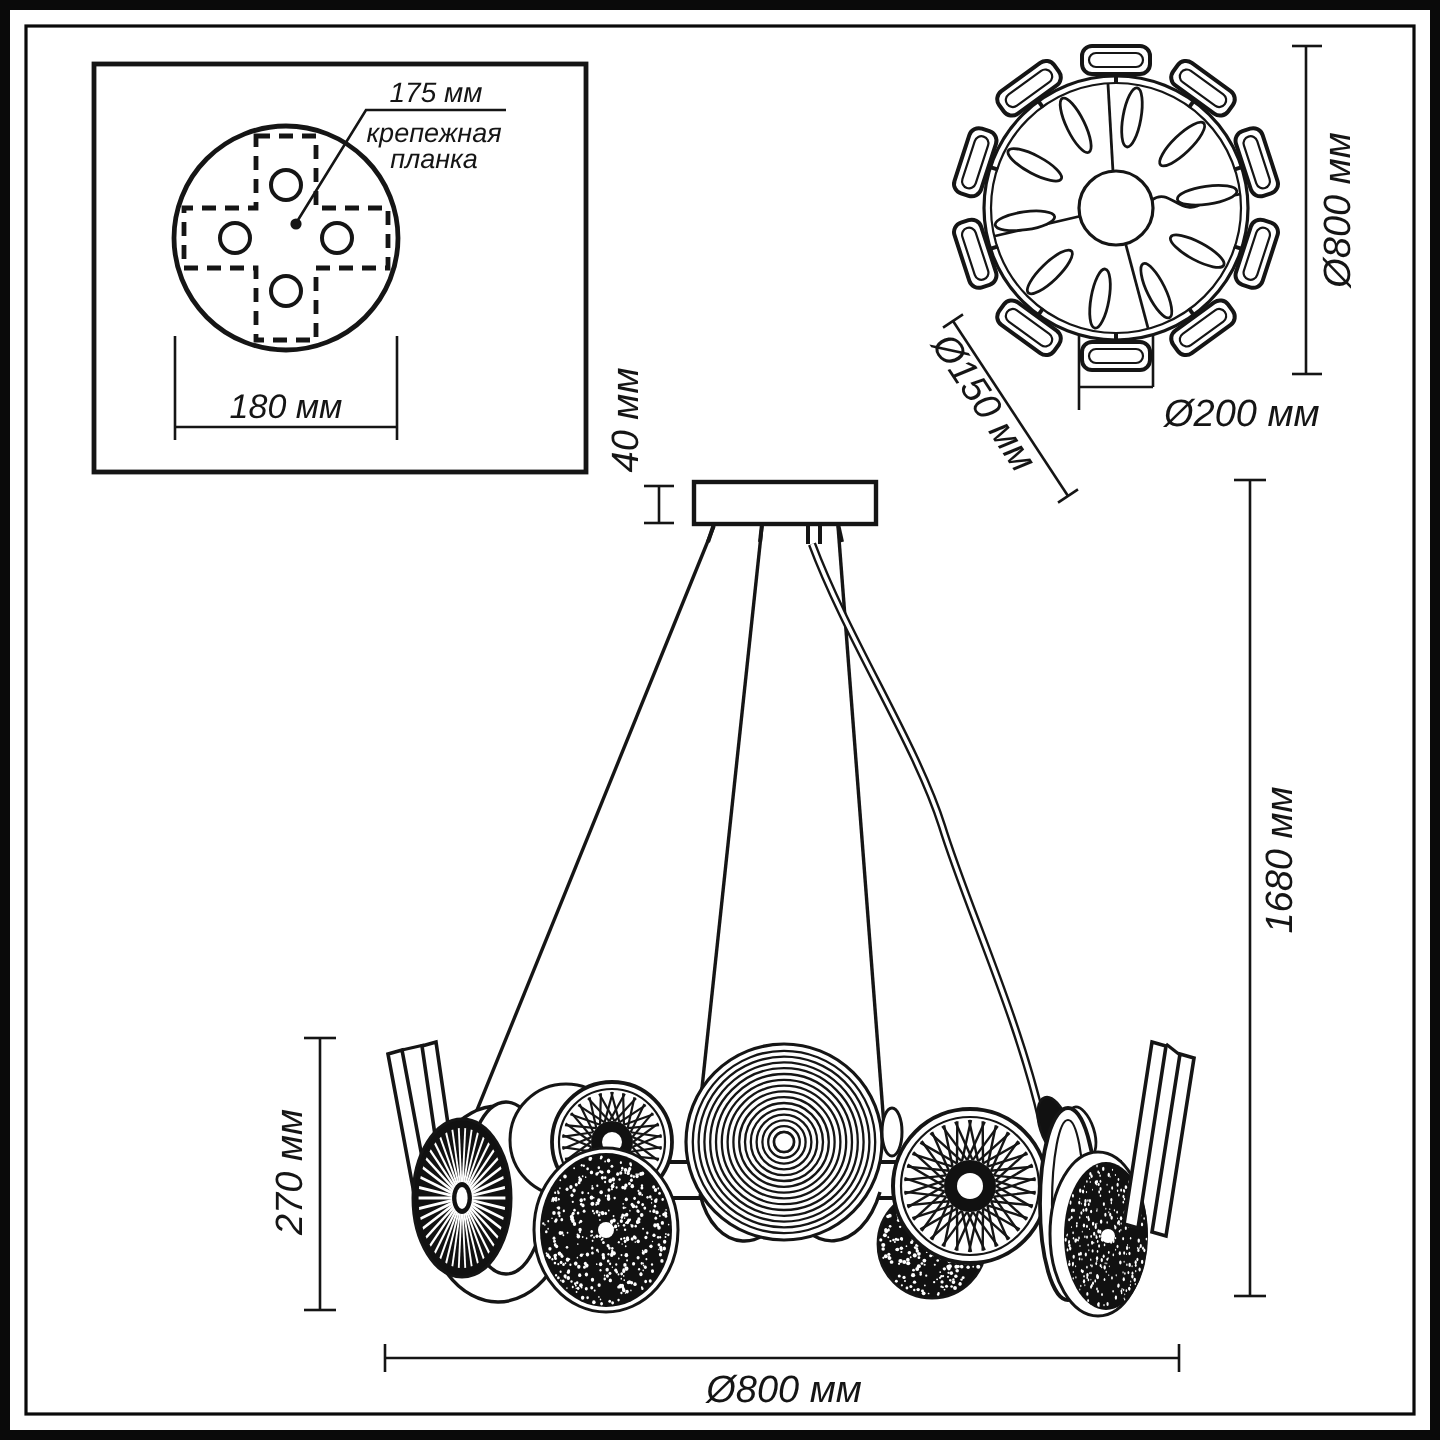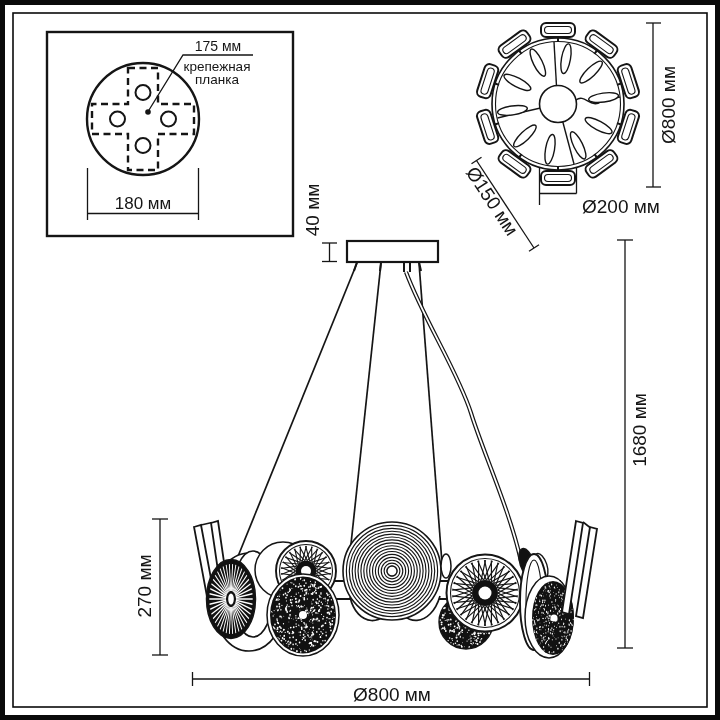--- a/index.html
+++ b/index.html
@@ -1,16 +1,16 @@
 <!DOCTYPE html>
 <html><head>
 <meta charset="utf-8">
 <style>
   html,body{margin:0;padding:0;background:#fff;}
-  #stage{position:relative;width:720px;height:720px;background:#fff;overflow:hidden;}
+  #stage{position:relative;width:720px;height:720px;background:#fff;overflow:hidden;font-style:italic;}
   svg{position:absolute;left:0;top:0;}
   text{font-family:"Liberation Sans","DejaVu Sans",sans-serif;fill:#151515;}
   .dim{font-size:19px;}
   .dim-sm{font-size:17px;}
   .note{font-size:13.5px;}
   .note-num{font-size:14px;}
 </style>
 </head>
 <body>
 

